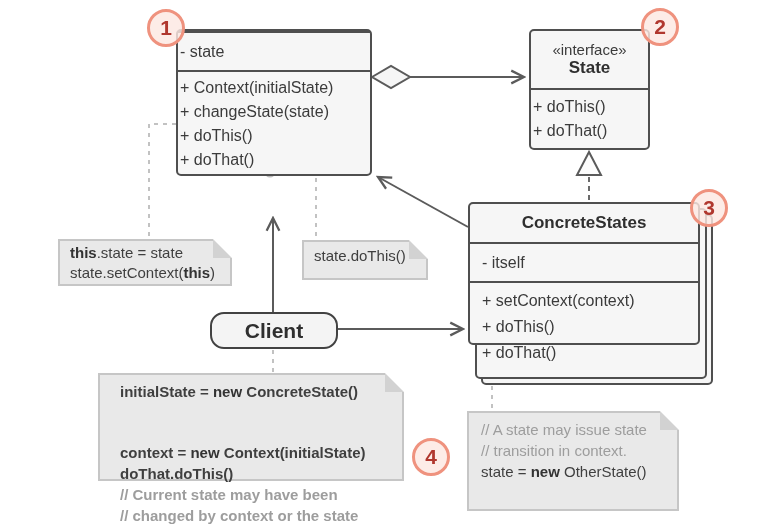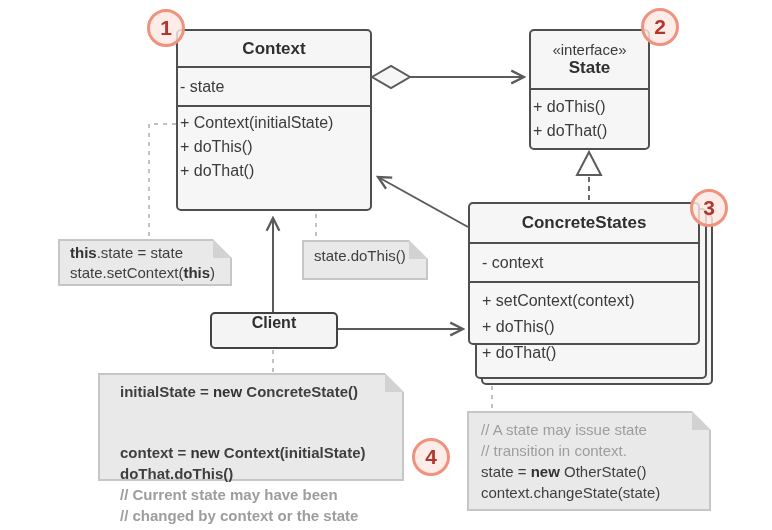--- a/index.html
+++ b/index.html
@@ -23,23 +23,23 @@
   .uml-sect { border-top:2px solid #4f4f4f; padding:5px 2px; font-size:16px; }
   .uml-row { line-height:24px; white-space:nowrap; }
 
   .stack-card {
     position:absolute; z-index:1; background:#f6f6f6;
     border:2px solid #4f4f4f; border-radius:5px;
   }
 
   .client-box {
     position:absolute; z-index:2; background:#f4f4f4;
-    border:2px solid #424242; border-radius:5px;
-    display:flex; align-items:flex-start; justify-content:center;
-    font-weight:bold; font-size:16px; color:#2f2f2f;
+    border:2px solid #424242; border-radius:14px;
+    display:flex; align-items:center; justify-content:center;
+    font-weight:bold; font-size:21px; color:#2f2f2f;
   }
 
   
   .note {
     position:absolute; z-index:2; background:#e9e9e9;
     border:2px solid #c6c6c6; font-size:15px; color:#3f3f3f;
   }
   .note::before {
     content:''; position:absolute; top:-2px; right:-2px; width:0; height:0;
     border-style:solid; border-width:0 19px 19px 0;
@@ -88,26 +88,26 @@
     </g>
 
     <line x1="468" y1="227" x2="378" y2="177" stroke="#5b5b5b" stroke-width="2" marker-end="url(#arrowOpen)"></line>
 
     <line x1="273" y1="312" x2="273" y2="218" stroke="#5b5b5b" stroke-width="2" marker-end="url(#arrowOpen)"></line>
 
     <line x1="338" y1="329" x2="463" y2="329" stroke="#5b5b5b" stroke-width="2" marker-end="url(#arrowOpen)"></line>
   </svg>
 
   <div class="uml-box" style="left:176px; top:29px; width:196px;">
-    <div class="uml-head" style="height:35px;">Context</div>
     <div class="uml-sect" style="height:39px; display:flex; align-items:center;">
       <span class="uml-row">- state</span>
     </div>
     <div class="uml-sect" style="height:104px; padding-top:4px;">
       <div class="uml-row">+ Context(initialState)</div>
+      <div class="uml-row">+ changeState(state)</div>
       <div class="uml-row">+ doThis()</div>
       <div class="uml-row">+ doThat()</div>
     </div>
   </div>
 
   <div class="uml-box" style="left:529px; top:29px; width:121px;">
     <div class="uml-head" style="height:57px;">
       <span class="uml-stereotype">«interface»</span>
       <span>State</span>
     </div>
@@ -115,21 +115,21 @@
       <div class="uml-row">+ doThis()</div>
       <div class="uml-row">+ doThat()</div>
     </div>
   </div>
 
   <div class="stack-card" style="left:481px; top:214px; width:232px; height:171px;"></div>
   <div class="stack-card" style="left:475px; top:208px; width:232px; height:171px;"></div>
   <div class="uml-box" style="left:468px; top:202px; width:232px;">
     <div class="uml-head" style="height:38px;">ConcreteStates</div>
     <div class="uml-sect" style="height:39px; display:flex; align-items:center; padding-left:12px;">
-      <span class="uml-row">- context</span>
+      <span class="uml-row">- itself</span>
     </div>
     <div class="uml-sect" style="height:62px; padding:5px 12px;">
       <div class="uml-row" style="line-height:26px;">+ setContext(context)</div>
       <div class="uml-row" style="line-height:26px;">+ doThis()</div>
       <div class="uml-row" style="line-height:26px;">+ doThat()</div>
     </div>
   </div>
 
   <div class="client-box" style="left:210px; top:312px; width:128px; height:37px;">
     <span>Client</span>
@@ -146,25 +146,24 @@
 
   <div class="note" style="left:98px; top:373px; width:306px; height:108px; padding:6px 20px;font-weight:bold;">
     <div class="ln" style="line-height:21px;"><span>initialState = </span><b>new</b><span> ConcreteState()</span></div>
     <div class="ln" style="line-height:21px;margin-top:40px;"><span>context = </span><b>new</b><span> Context(initialState)</span></div>
     <div class="ln" style="line-height:21px;">doThat.doThis()</div>
     <div class="ln muted" style="line-height:21px;">// Current state may have been</div>
     <div class="ln muted" style="line-height:21px;">// changed by context or the state</div>
     <div class="ln muted" style="line-height:21px;">// object itself.</div>
   </div>
 
-  <div class="note" style="left:467px; top:411px; width:244px; height:100px; padding:6px 12px;">
+  <div class="note" style="left:467px; top:411px; width:212px; height:100px; padding:6px 12px;">
     <div class="ln muted" style="line-height:21px;">// A state may issue state</div>
     <div class="ln muted" style="line-height:21px;">// transition in context.</div>
     <div class="ln" style="line-height:21px;"><span>state = </span><b>new</b><span> OtherState()</span></div>
-    <div class="ln" style="line-height:21px;">context.changeState(state)</div>
   </div>
 
   <div class="badge" style="left:147px; top:9px;">1</div>
   <div class="badge" style="left:641px; top:8px;">2</div>
   <div class="badge" style="left:690px; top:189px;">3</div>
   <div class="badge" style="left:412px; top:438px;">4</div>
 
 </div>
 
 </body></html>

